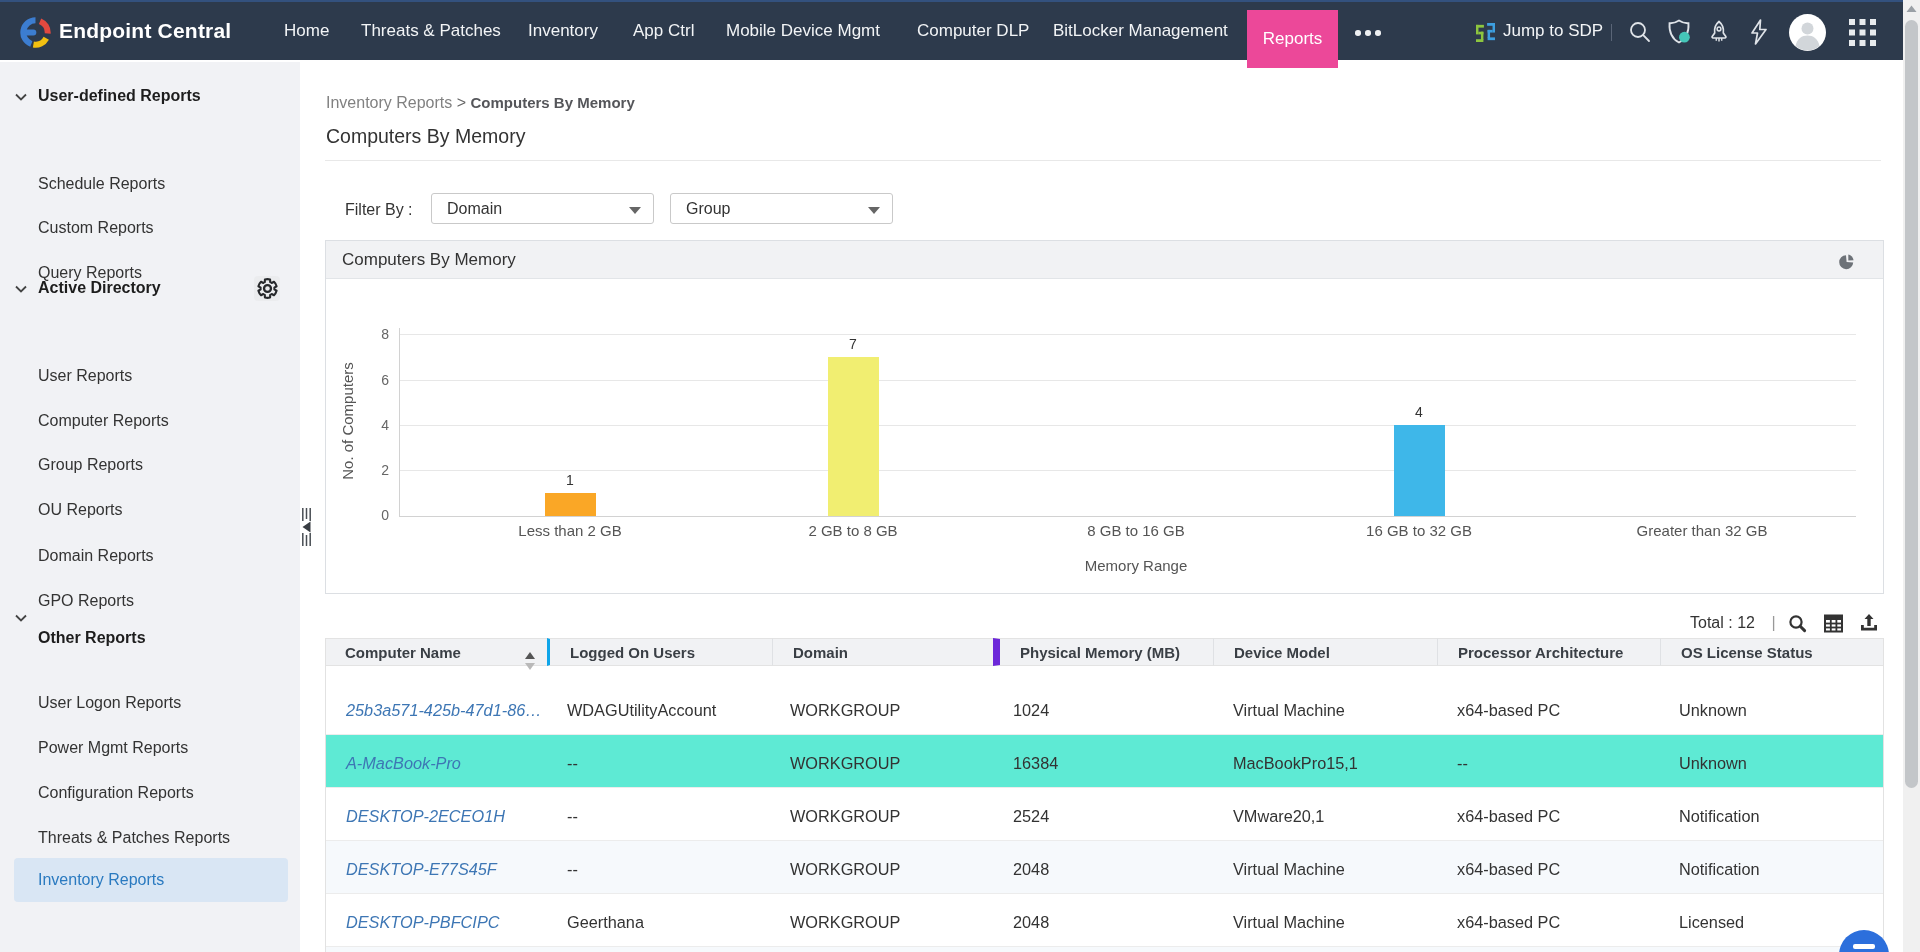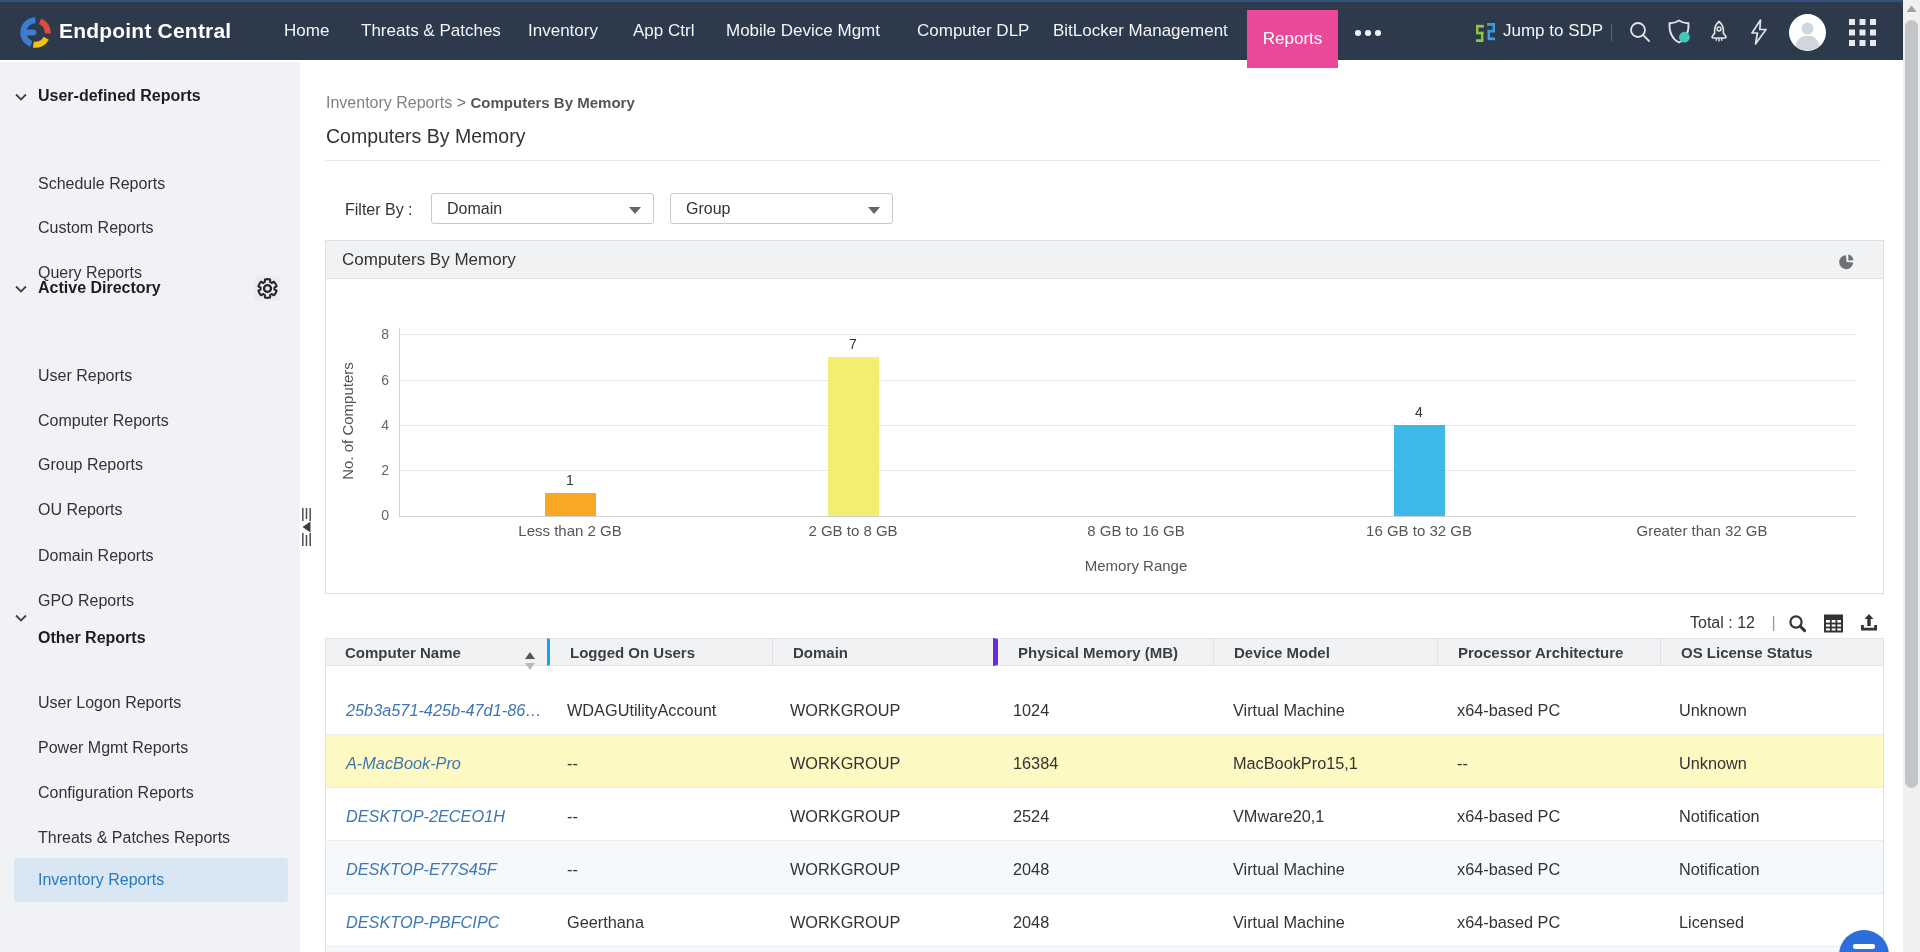--- a/index.html
+++ b/index.html
@@ -262,21 +262,21 @@
       <span class="thtext">Computer Name</span>
     <span style="position:absolute;left:200px;top:13px;width:0;height:0;border-left:5px solid transparent;border-right:5px solid transparent;border-bottom:7px solid #555"></span>
     <span style="position:absolute;left:200px;top:24px;width:0;height:0;border-left:5px solid transparent;border-right:5px solid transparent;border-top:7px solid #b9b9b9"></span>
   </div>
   <div class="th" style="left:222px;width:225px;border-left:3px solid #0ea5e9">
       <span class="thtext">Logged On Users</span>
     </div>
   <div class="th" style="left:447px;width:221px;border-left:1px solid #dfe1e4">
       <span class="thtext">Domain</span>
     </div>
-  <div class="th" style="left:668px;width:220px;border-left:5px solid #6d28d9">
+  <div class="th" style="left:668px;width:220px;border-left:7px solid #6d28d9">
       <span class="thtext">Physical Memory (MB)</span>
     </div>
   <div class="th" style="left:888px;width:224px;border-left:1px solid #dfe1e4">
       <span class="thtext">Device Model</span>
     </div>
   <div class="th" style="left:1112px;width:223px;border-left:1px solid #dfe1e4">
       <span class="thtext">Processor Architecture</span>
     </div>
   <div class="th" style="left:1335px;width:224px;border-left:1px solid #dfe1e4">
       <span class="thtext">OS License Status</span>
@@ -284,21 +284,21 @@
 
   <div class="row" style="top:44px;background:#fff">
     <span class="cell link" style="left:21px">25b3a571-425b-47d1-86…</span>
     <span class="cell" style="left:242px">WDAGUtilityAccount</span>
     <span class="cell" style="left:465px">WORKGROUP</span>
     <span class="cell" style="left:688px">1024</span>
     <span class="cell" style="left:908px">Virtual Machine</span>
     <span class="cell" style="left:1132px">x64-based PC</span>
     <span class="cell" style="left:1354px">Unknown</span>
   </div>
-  <div class="row" style="top:97px;background:#fef9c3">
+  <div class="row" style="top:97px;background:#5eead4">
     <span class="cell link" style="left:21px">A-MacBook-Pro</span>
     <span class="cell" style="left:242px">--</span>
     <span class="cell" style="left:465px">WORKGROUP</span>
     <span class="cell" style="left:688px">16384</span>
     <span class="cell" style="left:908px">MacBookPro15,1</span>
     <span class="cell" style="left:1132px">--</span>
     <span class="cell" style="left:1354px">Unknown</span>
   </div>
   <div class="row" style="top:150px;background:#fff">
     <span class="cell link" style="left:21px">DESKTOP-2ECEO1H</span>

